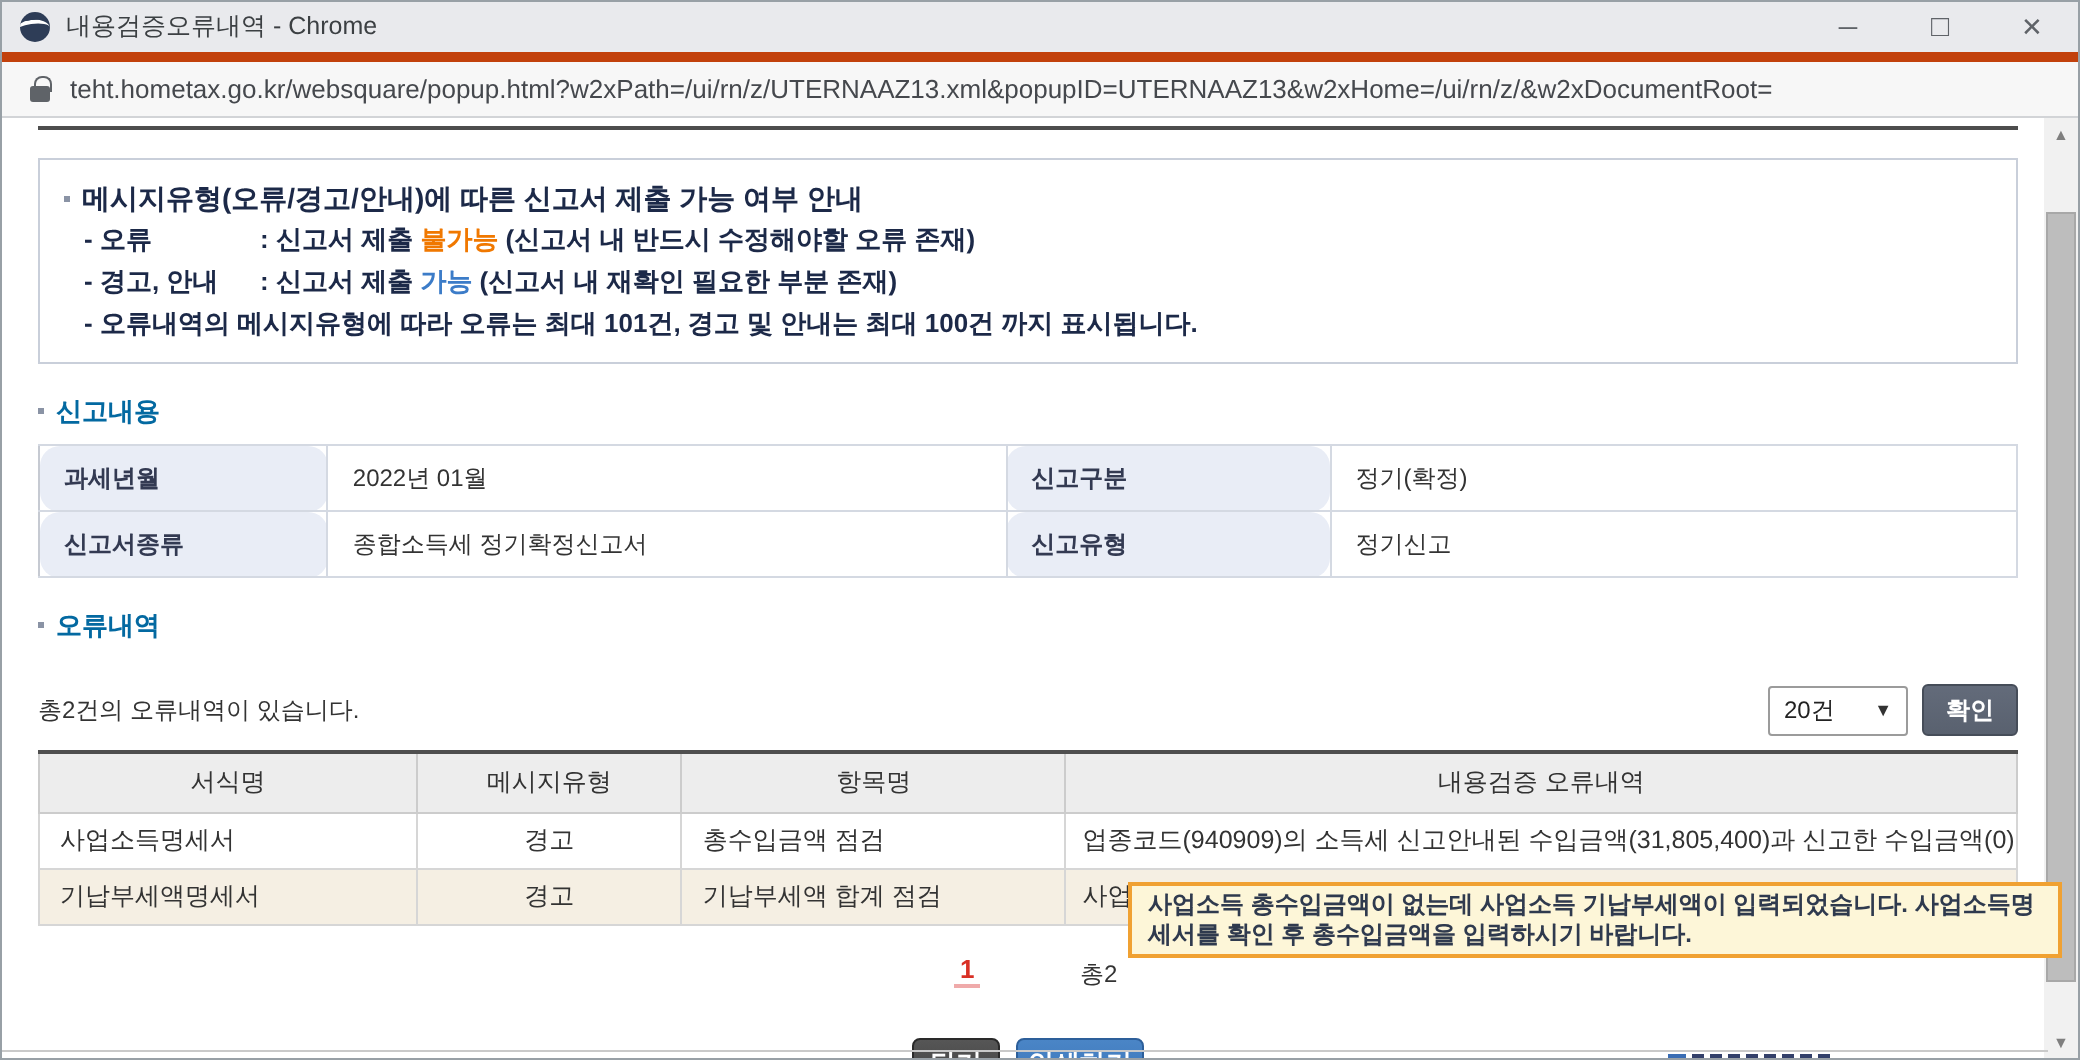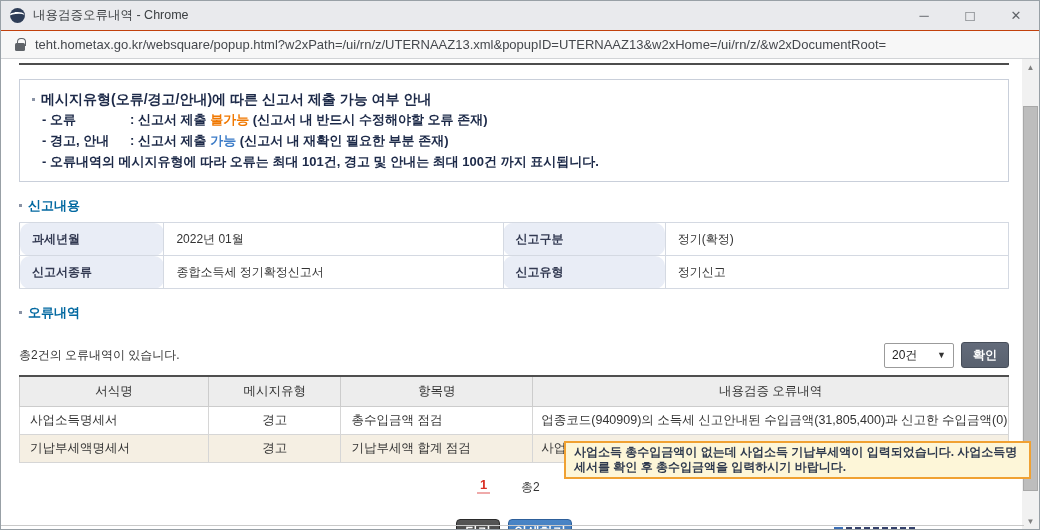--- a/index.html
+++ b/index.html
@@ -1,21 +1,21 @@
 <!DOCTYPE html>
 <html style="--accent-orange: #f07800; --accent-blue: #3c7cc8; --confirm-button-bg: #59616f; --close-button-bg: #3f3f3f; --print-button-bg: #3a74b9; --tooltip-border: #f0a132; --tooltip-bg: #fdf6d8; --row-alt-bg: #f5efe3; --info-header-bg: #e9edf6; --grid-header-bg: #ededed; --page-number-red: #d93025;"><head>
 <meta charset="utf-8">
 <style>
   * { margin:0; padding:0; box-sizing:border-box; }
   html,body { width:1040px; height:530px; }
   body { font-family:"Liberation Sans","DejaVu Sans",sans-serif; background:#fff; }
   .window { position:relative; width:1040px; height:530px; overflow:hidden; border:1px solid #98a0a6; background:#fff; }
 
   
-  .titlebar { height:30px; background:#e9eaed; display:flex; align-items:center; padding-left:9px; border-bottom:1px solid #c2410c; }
+  .titlebar { height:30px; background:#e9eaed; display:flex; align-items:center; padding-left:9px; border-bottom:5px solid #c2410c; }
   .favicon { width:15px; height:15px; border-radius:50%; background:#2e3d57; position:relative; overflow:hidden; flex:0 0 auto; }
   .favicon::after { content:""; position:absolute; left:-3px; top:4px; width:18px; height:8px; border-top:2px solid #fff; border-radius:50%; transform:rotate(-8deg); }
   .win-title { font-size:12.5px; color:#3c4043; margin-left:8px; flex:1 1 auto; white-space:nowrap; overflow:hidden; }
   .win-controls { display:flex; height:30px; }
   .wc { width:46px; height:30px; display:flex; align-items:center; justify-content:center; font-size:13px; color:#5f6368; cursor:default; }
   .wc.max { font-size:15px; }
 
   
   .urlbar { height:28px; background:#f7f7f7; display:flex; align-items:center; padding-left:14px; border-bottom:1px solid #d2d4d7; }
   .lock { position:relative; width:10px; height:8px; background:#5f6368; border-radius:1.5px; margin-top:4px; flex:0 0 auto; }
@@ -56,21 +56,21 @@
   .error-table th { background:var(--grid-header-bg); height:30px; font-size:12.5px; color:#333; border:1px solid #ccc; font-weight:normal; }
   .error-table td { height:28px; font-size:12.5px; color:#333; border:1px solid #d6d6d6; padding:0 10px; white-space:nowrap; overflow:hidden; }
   .error-table .c0 { width:19.1%; }
   .error-table .c1 { width:13.4%; text-align:center; }
   .error-table .c2 { width:19.4%; }
   .error-table .c3 { width:48.1%; padding:0 8px; }
   .error-table tr.alt td { background:var(--row-alt-bg); }
 
   .pager-zone { position:relative; height:56px; }
   .page-num { position:absolute; left:458px; top:14px; font-size:13px; font-weight:bold; color:var(--page-number-red); border-bottom:2px solid #efaaaa; padding:0 3px; cursor:pointer; }
-  .clipped-summary { position:absolute; left:502px; top:16px; font-size:12px; color:#333; }
+  .clipped-summary { position:absolute; left:521px; top:16px; font-size:12px; color:#333; }
 
   .footer-buttons { display:flex; justify-content:center; gap:8px; margin-top:0px; }
   .btn-close { width:44px; height:27px; background:linear-gradient(#565656,var(--close-button-bg)); border:1px solid #2a2a2a; border-radius:4px; color:#fff; font-size:13px; font-weight:bold; cursor:pointer; }
   .btn-print { width:64px; height:27px; background:linear-gradient(#4a85c6,var(--print-button-bg)); border:1px solid #2d5f9a; border-radius:4px; color:#fff; font-size:13px; font-weight:bold; cursor:pointer; }
 
   
   .tooltip { position:absolute; left:563px; top:440px; width:467px; z-index:20; background:var(--tooltip-bg); border:2px solid var(--tooltip-border); padding:2px 8px 3px; font-size:12px; font-weight:600; color:#2f3a4e; line-height:14.5px; }
 
   
   .scrollbar { position:absolute; right:0; top:58px; width:17px; height:472px; background:#f1f1f1; z-index:5; }

